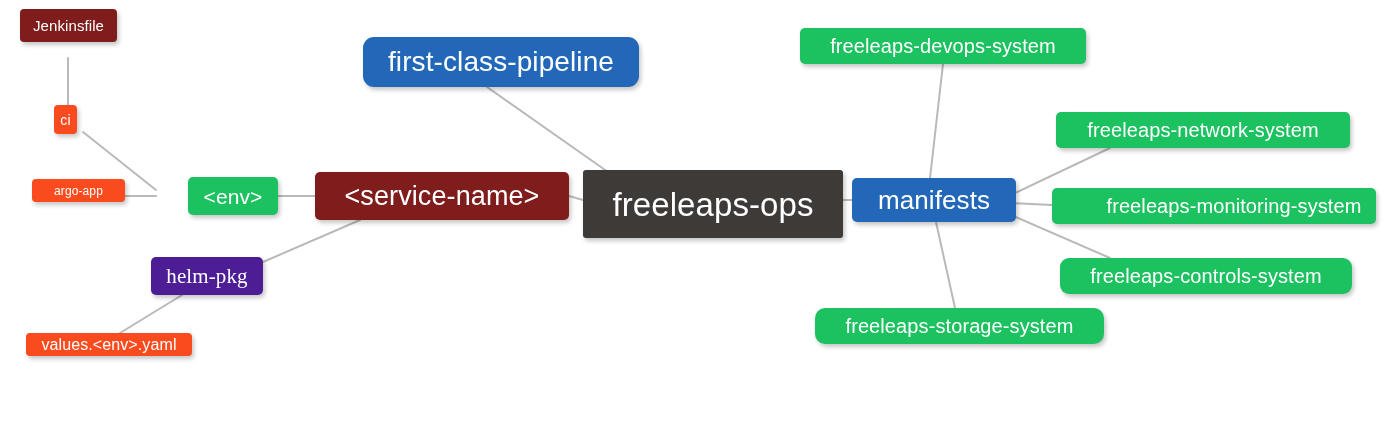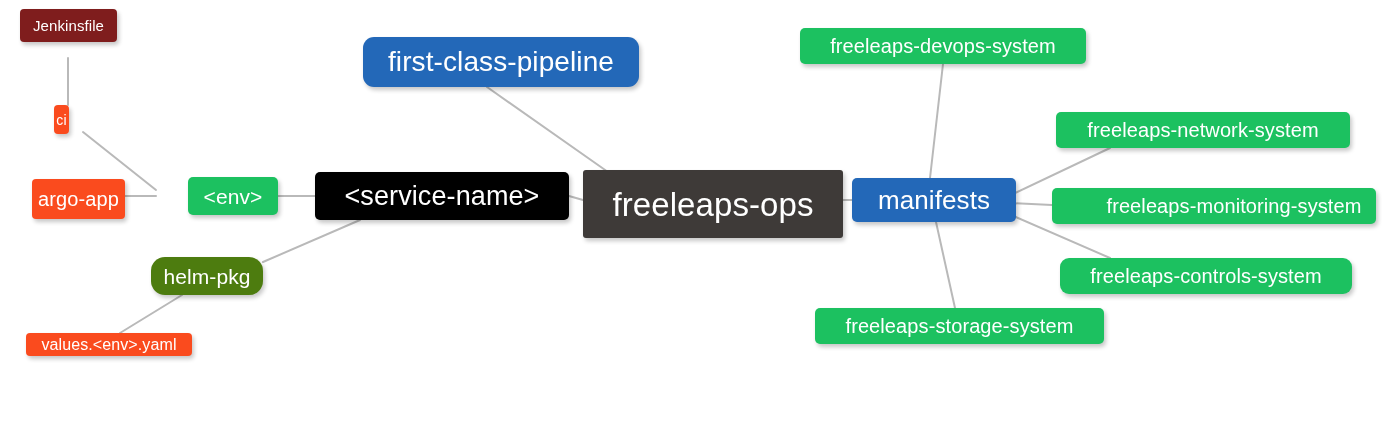--- a/index.html
+++ b/index.html
@@ -58,28 +58,28 @@
       <line x1="68" y1="105" x2="68" y2="58" stroke="#b9b9b9" stroke-width="2" stroke-linecap="round"></line>
       <line x1="182" y1="295" x2="120" y2="333" stroke="#b9b9b9" stroke-width="2" stroke-linecap="round"></line>
       <line x1="930" y1="178" x2="943" y2="64" stroke="#b9b9b9" stroke-width="2" stroke-linecap="round"></line>
       <line x1="1009" y1="196" x2="1110" y2="148" stroke="#b9b9b9" stroke-width="2" stroke-linecap="round"></line>
       <line x1="1009" y1="203" x2="1052" y2="205" stroke="#b9b9b9" stroke-width="2" stroke-linecap="round"></line>
       <line x1="1009" y1="214" x2="1110" y2="258" stroke="#b9b9b9" stroke-width="2" stroke-linecap="round"></line>
       <line x1="936" y1="222" x2="955" y2="308" stroke="#b9b9b9" stroke-width="2" stroke-linecap="round"></line>
     </svg>
   <div id="nodes">
       <div class="node root" style="left: 583px; top: 170px; width: 260px; height: 68px; background: rgb(62, 58, 56); font-size: 33px; border-radius: 3px;">freeleaps-ops</div>
-      <div class="node" style="left: 315px; top: 172px; width: 254px; height: 48px; background: #000000; font-size: 27px; border-radius: 5px;">&lt;service-name&gt;</div>
+      <div class="node" style="left: 315px; top: 172px; width: 254px; height: 48px; background: #7f1d1d; font-size: 27px; border-radius: 5px;">&lt;service-name&gt;</div>
       <div class="node" style="left: 315px; top: 37px; width: 276px; height: 50px; background: rgb(35, 104, 184); font-size: 28px; border-radius: 11px; margin-left: 48px;">first-class-pipeline</div>
       <div class="node" style="left: 852px; top: 178px; width: 164px; height: 44px; background: rgb(35, 104, 184); font-size: 26px; border-radius: 5px;">manifests</div>
       <div class="node" style="left: 156px; top: 177px; width: 90px; height: 38px; background: rgb(28, 193, 96); font-size: 21px; border-radius: 5px; margin-left: 32px;">&lt;env&gt;</div>
-      <div class="node" style="left: 151px; top: 257px; width: 112px; height: 38px; background: #4d7c0f; font-size: 21px; border-radius: 14px;">helm-pkg</div>
-      <div class="node" style="left: 54px; top: 105px; width: 15px; height: 29px; background: rgb(250, 75, 30); font-size: 14px; border-radius: 4px;">ci</div>
+      <div class="node" style="left: 151px; top: 257px; width: 112px; height: 38px; background: #4c1d95; font-size: 21px; border-radius: 5px; font-family: Liberation Serif, serif;">helm-pkg</div>
+      <div class="node" style="left: 54px; top: 105px; width: 23px; height: 29px; background: rgb(250, 75, 30); font-size: 14px; border-radius: 4px;">ci</div>
       <div class="node" style="left: 20px; top: 9px; width: 97px; height: 33px; background: #7f1d1d; font-size: 15px; border-radius: 4px;">Jenkinsfile</div>
-      <div class="node" style="left: 32px; top: 179px; width: 93px; height: 40px; background: rgb(250, 75, 30); font-size: 20px; border-radius: 4px;">argo-app</div>
+      <div class="node" style="left: 32px; top: 179px; width: 93px; height: 23px; background: rgb(250, 75, 30); font-size: 12px; border-radius: 4px;">argo-app</div>
       <div class="node" style="left: 26px; top: 333px; width: 166px; height: 23px; background: rgb(250, 75, 30); font-size: 16px; border-radius: 4px;">values.&lt;env&gt;.yaml</div>
       <div class="node" style="left: 800px; top: 28px; width: 286px; height: 36px; background: rgb(28, 193, 96); font-size: 20px; border-radius: 5px;">freeleaps-devops-system</div>
       <div class="node" style="left: 1056px; top: 112px; width: 294px; height: 36px; background: rgb(28, 193, 96); font-size: 20px; border-radius: 5px;">freeleaps-network-system</div>
       <div class="node" style="left: 1052px; top: 188px; width: 324px; height: 36px; background: rgb(28, 193, 96); font-size: 20px; border-radius: 5px; padding-left: 40px;">freeleaps-monitoring-system</div>
       <div class="node" style="left: 1060px; top: 258px; width: 292px; height: 36px; background: rgb(28, 193, 96); font-size: 20px; border-radius: 9px;">freeleaps-controls-system</div>
-      <div class="node" style="left: 815px; top: 308px; width: 289px; height: 36px; background: rgb(28, 193, 96); font-size: 20px; border-radius: 5px;">freeleaps-storage-system</div>
+      <div class="node" style="left: 815px; top: 308px; width: 289px; height: 36px; background: rgb(28, 193, 96); font-size: 20px; border-radius: 10px;">freeleaps-storage-system</div>
     </div>
 </div>
 
 </body></html>

